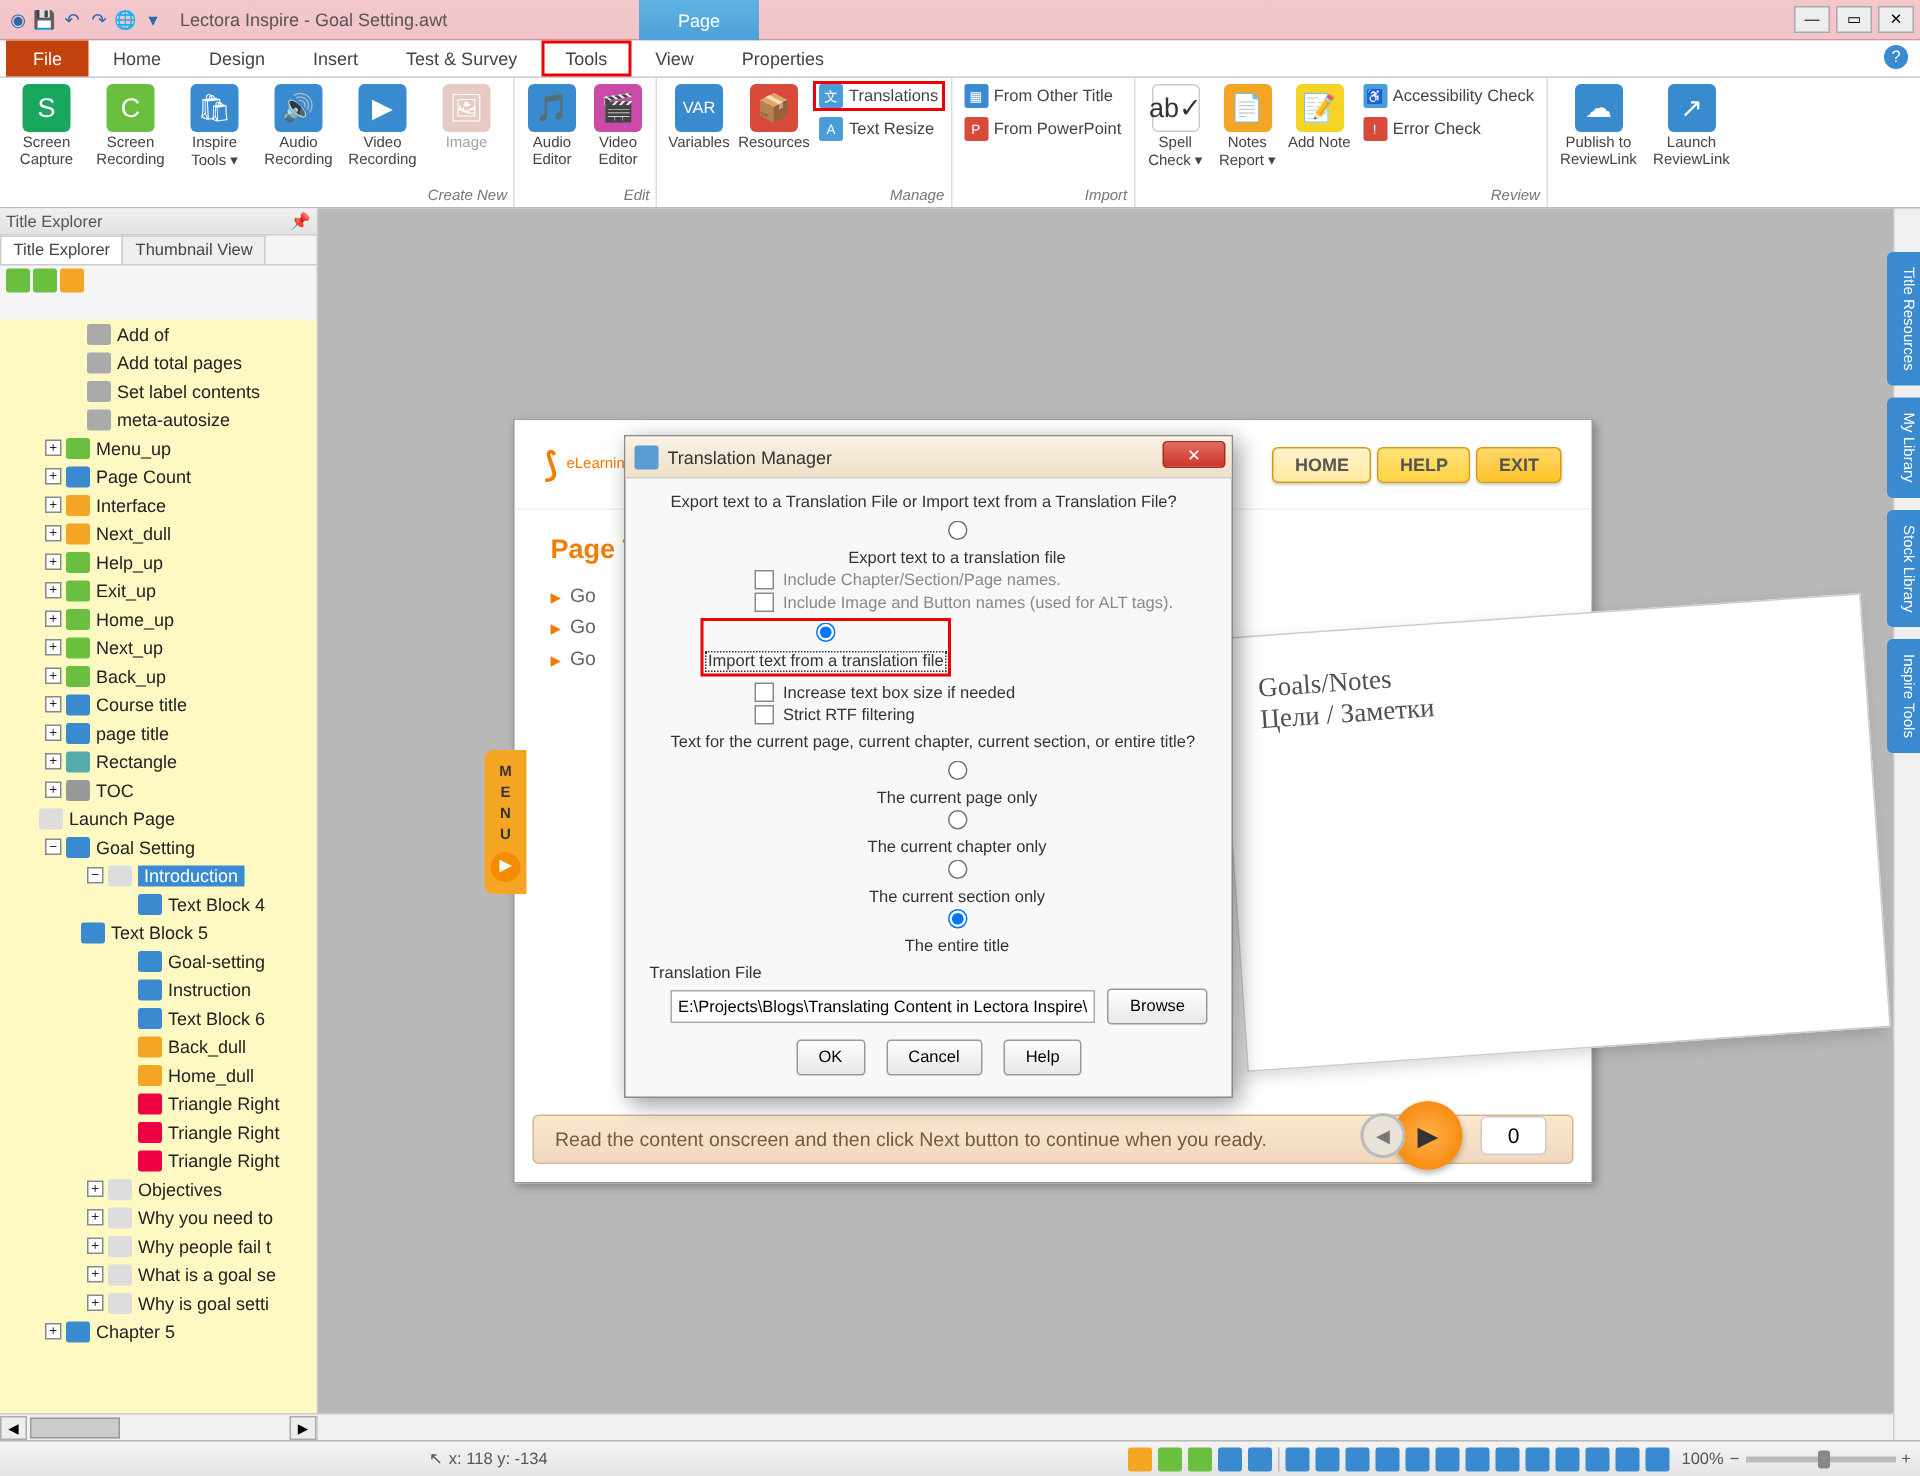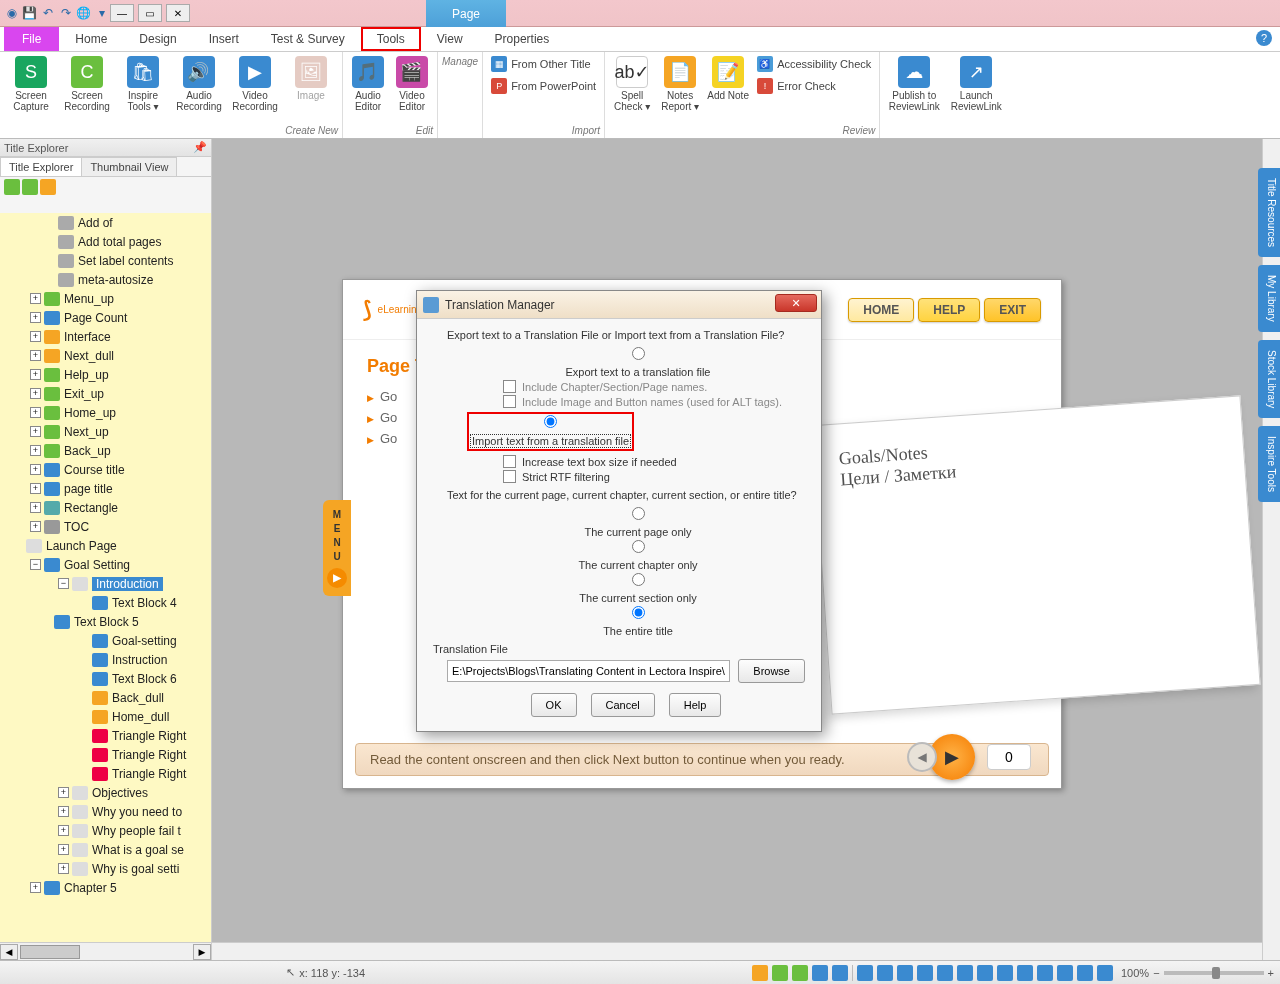--- a/index.html
+++ b/index.html
@@ -9,21 +9,21 @@
 .titlebar { height: 27px; background: linear-gradient(#f3c7cc, #f0c4c8); display: flex; align-items: center; padding: 0 4px; border-bottom: 1px solid #c99; }
 .titlebar .qat { display: flex; align-items: center; gap: 2px; }
 .titlebar .qat span { width: 16px; height: 16px; display: inline-flex; align-items: center; justify-content: center; font-size: 12px; color: #2a6aa8; }
 .titlebar .title { flex: 1; text-align: left; margin-left: 10px; color: #555; font-size: 12px; }
 .titlebar .wincontrols { display: flex; gap: 4px; }
 .titlebar .wincontrols span { width: 24px; height: 18px; border: 1px solid #aaa; background: #eee; display: inline-flex; align-items: center; justify-content: center; font-size: 10px; }
 .tab-page { position: absolute; top: 0; left: 426px; width: 80px; height: 27px; background: linear-gradient(#5fb3e3, #4da0d8); color: #fff; display: flex; align-items: center; justify-content: center; font-size: 12px; }
 
 
 .ribbon-tabs { height: 25px; background: #fff; border-bottom: 1px solid #ccc; display: flex; align-items: stretch; padding-left: 4px; position: relative; }
-.ribbon-tabs .file-tab { background: #d946ef; color: #fff; padding: 0 18px; display: flex; align-items: center; font-size: 12px; }
+.ribbon-tabs .file-tab { background: #c2410c; color: #fff; padding: 0 18px; display: flex; align-items: center; font-size: 12px; }
 .ribbon-tabs .rtab { padding: 0 16px; display: flex; align-items: center; color: #444; font-size: 12px; cursor: default; }
 .ribbon-tabs .rtab.highlight { border: 2px solid #e00; padding: 0 14px; }
 .ribbon-tabs .help-icon { position: absolute; right: 8px; top: 3px; width: 16px; height: 16px; border-radius: 50%; background: #3a8ad0; color: #fff; display: flex; align-items: center; justify-content: center; font-size: 11px; }
 
 
 .ribbon { height: 87px; background: #fff; border-bottom: 1px solid #bbb; display: flex; }
 .rgroup { border-right: 1px solid #ddd; padding: 2px 4px 0 4px; display: flex; flex-direction: column; }
 .rgroup .tools { flex: 1; display: flex; align-items: flex-start; gap: 2px; }
 .rgroup .label { text-align: right; color: #777; font-size: 10px; padding: 2px 0; font-style: italic; }
 .bigbtn { width: 54px; display: flex; flex-direction: column; align-items: center; text-align: center; font-size: 10px; color: #444; cursor: default; padding-top: 2px; }
@@ -120,20 +120,21 @@
 
 <div class="titlebar">
   <div class="qat">
     <span>◉</span>
     <span>💾</span>
     <span>↶</span>
     <span>↷</span>
     <span>🌐</span>
     <span>▾</span>
   </div>
+  <div class="title">Lectora Inspire - Goal Setting.awt</div>
   <div class="wincontrols">
     <span>—</span>
     <span>▭</span>
     <span>✕</span>
   </div>
 </div>
 <div class="tab-page">Page</div>
 
 <div class="ribbon-tabs">
   <div class="file-tab">File</div>
@@ -184,20 +185,40 @@
           <span>Audio Editor</span>
         </div>
       <div class="bigbtn" style="width:42px">
           <div class="ico" style="background:#c94aa8">🎬</div>
           <span>Video Editor</span>
         </div>
     </div>
     <div class="label">Edit</div>
   </div>
   <div class="rgroup">
+    <div class="tools">
+      <div class="bigbtn" style="width:48px">
+          <div class="ico" style="background:#3a8ad0;font-size:11px">VAR</div>
+          <span>Variables</span>
+        </div>
+      <div class="bigbtn" style="width:48px">
+          <div class="ico" style="background:#d84a3a">📦</div>
+          <span>Resources</span>
+        </div>
+      <div class="smallrow">
+        <div class="smallbtn highlight">
+            <span class="sico">文</span>
+            <span>Translations</span>
+          </div>
+        <div class="smallbtn">
+            <span class="sico">A</span>
+            <span>Text Resize</span>
+          </div>
+      </div>
+    </div>
     <div class="label">Manage</div>
   </div>
   <div class="rgroup">
     <div class="tools">
       <div class="smallrow">
         <div class="smallbtn">
             <span class="sico" style="background:#3a8ad0">▦</span>
             <span>From Other Title</span>
           </div>
         <div class="smallbtn">

